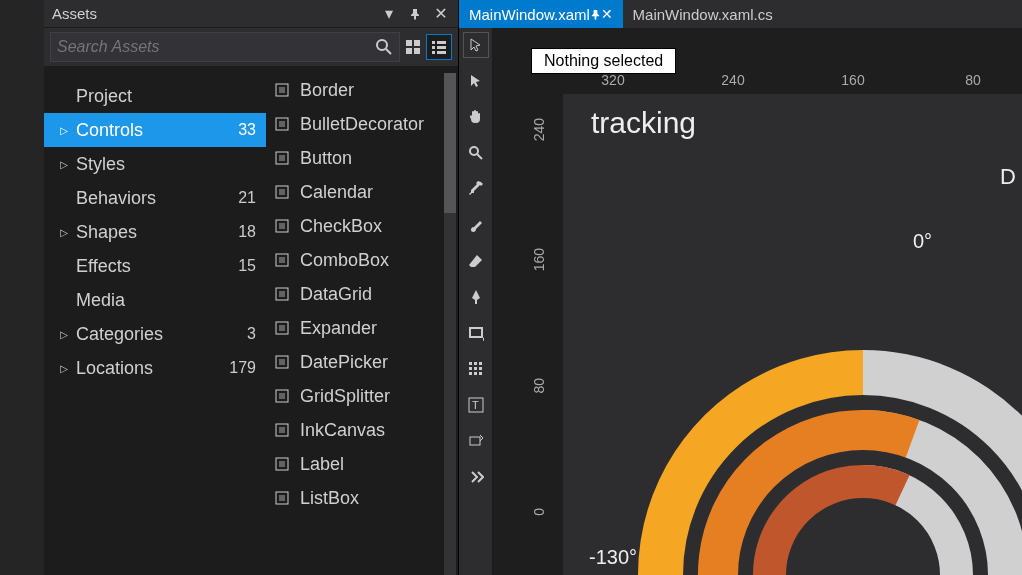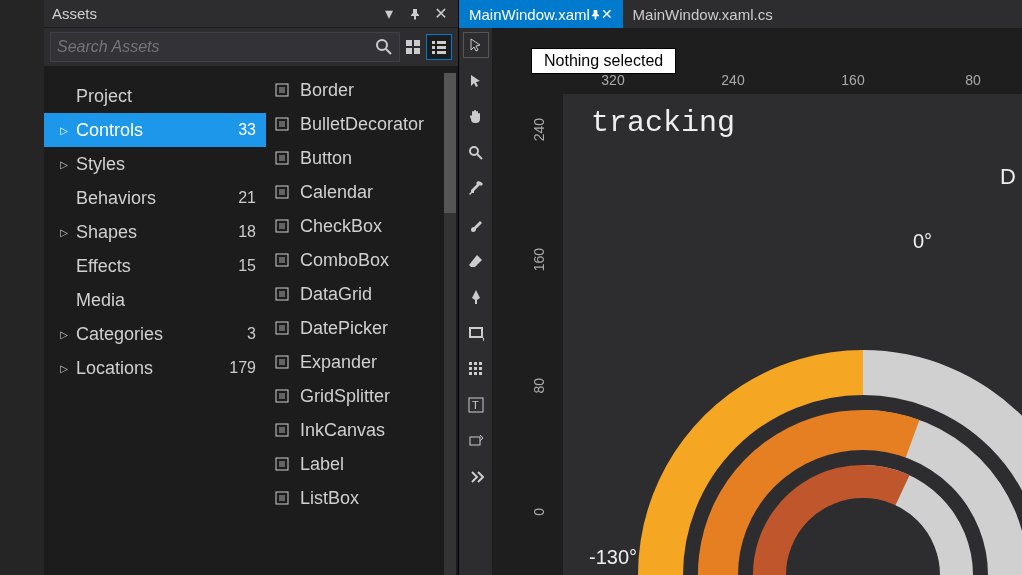--- a/index.html
+++ b/index.html
@@ -36,21 +36,21 @@
 .toolbox { width: 34px; background: #2d2d30; display: flex; flex-direction: column; align-items: center; padding-top: 4px; gap: 10px; border-right:1px solid #1c1c1c; }
 .tool { width: 26px; height: 26px; color: #ccc; display: inline-flex; align-items: center; justify-content: center; cursor: pointer; }
 .tool.outlined { border: 1px solid #555; }
 .canvas-wrap { flex: 1; position: relative; background: #1e1e1e; }
 .sel-label { position: absolute; left: 38px; top: 20px; background: #fff; color: #000; border: 1px solid #000; padding: 3px 12px; font-size: 16px; }
 .ruler-h { position: absolute; left: 60px; right: 0; top: 44px; height: 20px; }
 .ruler-lbl { position: absolute; top: 0; font-size: 14px; color: #aaa; transform: translateX(-50%); }
 .ruler-v { position: absolute; left: 42px; top: 70px; bottom: 0; width: 20px; }
 .ruler-v .vlbl { position: absolute; left: -4px; font-size: 14px; color: #aaa; writing-mode: vertical-rl; transform: rotate(180deg); }
 .design-surface { position: absolute; left: 70px; top: 66px; right: 0; bottom: 0; background: #2d2d30; overflow: hidden; }
-.title-text { position: absolute; left: 28px; top: 12px; font-size: 30px; font-weight: 300; color: #eee; font-family: Liberation Mono, monospace; }
+.title-text { position: absolute; left: 28px; top: 12px; font-size: 30px; font-weight: 300; color: #eee; }
 .letter-d { position: absolute; right: 6px; top: 70px; font-size: 22px; color: #eee; }
 .gauge { position: absolute; left: 60px; bottom: -20px; }
 .deg0 { position: absolute; right: 90px; top: 136px; font-size: 20px; color: #eee; }
 .degn130 { position: absolute; left: 26px; bottom: 6px; font-size: 20px; color: #eee; }
 svg { display: block; }
 </style>
 </head>
 <body>
 
 <div class="left-panel">
@@ -208,30 +208,30 @@
             </span>
             <span>DataGrid</span>
           </div>
           <div class="item-row">
             <span class="item-icon">
               <svg width="16" height="16" viewBox="0 0 16 16">
                 <rect x="2" y="2" width="12" height="12" stroke="#ccc" fill="none"></rect>
                 <rect x="5" y="5" width="6" height="6" fill="#ccc" opacity="0.4"></rect>
               </svg>
             </span>
+            <span>Expander</span>
+          </div>
+          <div class="item-row">
+            <span class="item-icon">
+              <svg width="16" height="16" viewBox="0 0 16 16">
+                <rect x="2" y="2" width="12" height="12" stroke="#ccc" fill="none"></rect>
+                <rect x="5" y="5" width="6" height="6" fill="#ccc" opacity="0.4"></rect>
+              </svg>
+            </span>
             <span>DatePicker</span>
-          </div>
-          <div class="item-row">
-            <span class="item-icon">
-              <svg width="16" height="16" viewBox="0 0 16 16">
-                <rect x="2" y="2" width="12" height="12" stroke="#ccc" fill="none"></rect>
-                <rect x="5" y="5" width="6" height="6" fill="#ccc" opacity="0.4"></rect>
-              </svg>
-            </span>
-            <span>Expander</span>
           </div>
           <div class="item-row">
             <span class="item-icon">
               <svg width="16" height="16" viewBox="0 0 16 16">
                 <rect x="2" y="2" width="12" height="12" stroke="#ccc" fill="none"></rect>
                 <rect x="5" y="5" width="6" height="6" fill="#ccc" opacity="0.4"></rect>
               </svg>
             </span>
             <span>GridSplitter</span>
           </div>

